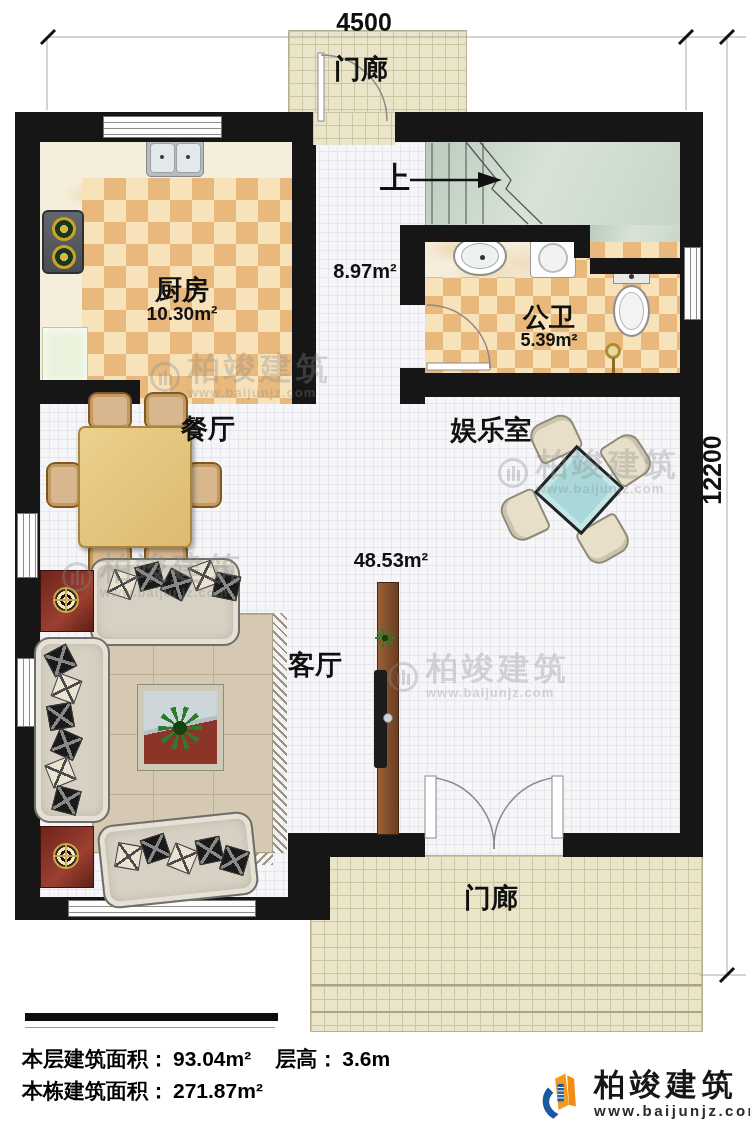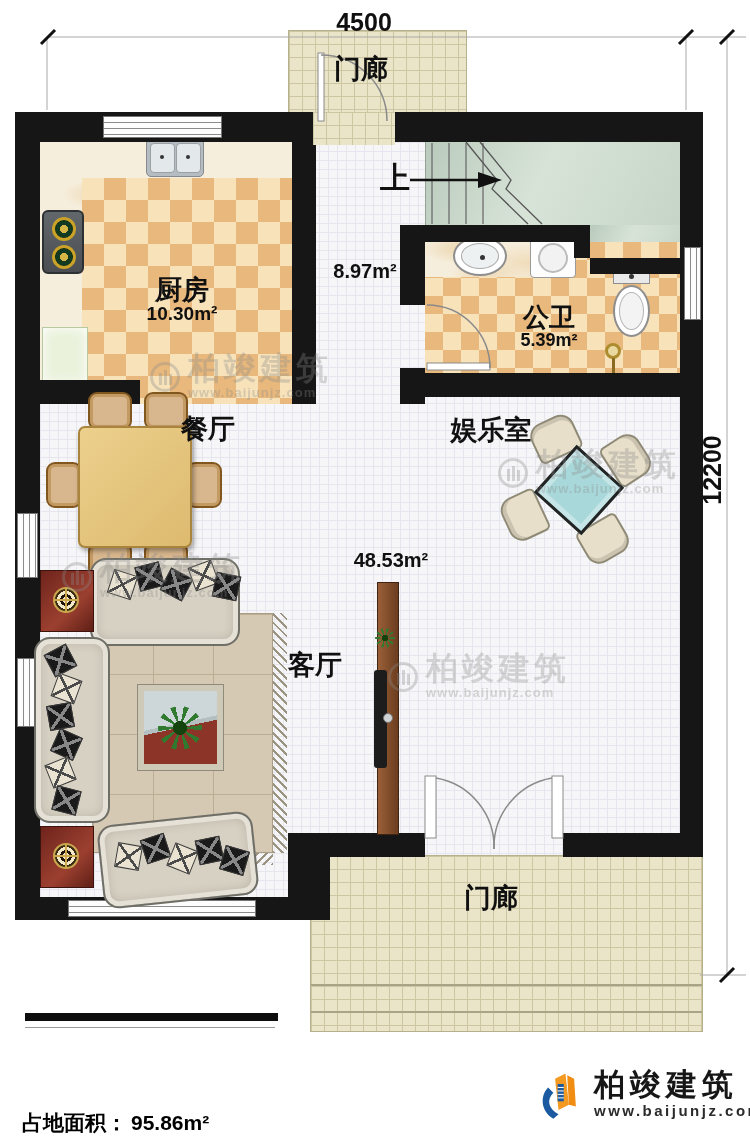--- a/index.html
+++ b/index.html
@@ -304,22 +304,25 @@
   <div class="label" style="left:549px;top:340px;font-size:18px;">5.39m²</div>
   <div class="label" style="left:208px;top:429px;font-size:27px;">餐厅</div>
   <div class="label" style="left:491px;top:430px;font-size:27px;">娱乐室</div>
   <div class="label" style="left:391px;top:560px;font-size:20px;">48.53m²</div>
   <div class="label" style="left:315px;top:665px;font-size:27px;">客厅</div>
   <div class="label" style="left:491px;top:898px;font-size:27px;">门廊</div>
 
   <div class="title-bar"></div>
   <div class="title-thin"></div>
 
-  <div class="info" style="top:1109px;">
-    <span>占地面积：</span><span>95.86m²</span>
+  <div class="info" style="top:1045px;">
+    <span>本层建筑面积：</span><span>93.04m²</span><span class="gap"></span><span>层高：</span><span>3.6m</span>
+  </div>
+  <div class="info" style="top:1077px;">
+    <span>本栋建筑面积：</span><span>271.87m²</span>
   </div>
 
   <div class="logo">
     <svg width="52" height="58" viewBox="0 0 60 62">
       <path d="M20 56 C6 48 4 30 14 20 L20 26 C12 34 14 44 26 51 Z" fill="#1b5aa0"></path>
       <path d="M22 10 L34 4 L38 40 L26 46 Z" fill="#f59a20"></path>
       <path d="M36 6 L44 10 L46 42 L38 40 Z" fill="#f08d12"></path>
       <rect x="25" y="16" width="7" height="20" fill="#1b5aa0"></rect>
       <g stroke="#ffffff" stroke-width="1.2">
         <line x1="25" y1="20" x2="32" y2="20"></line>

